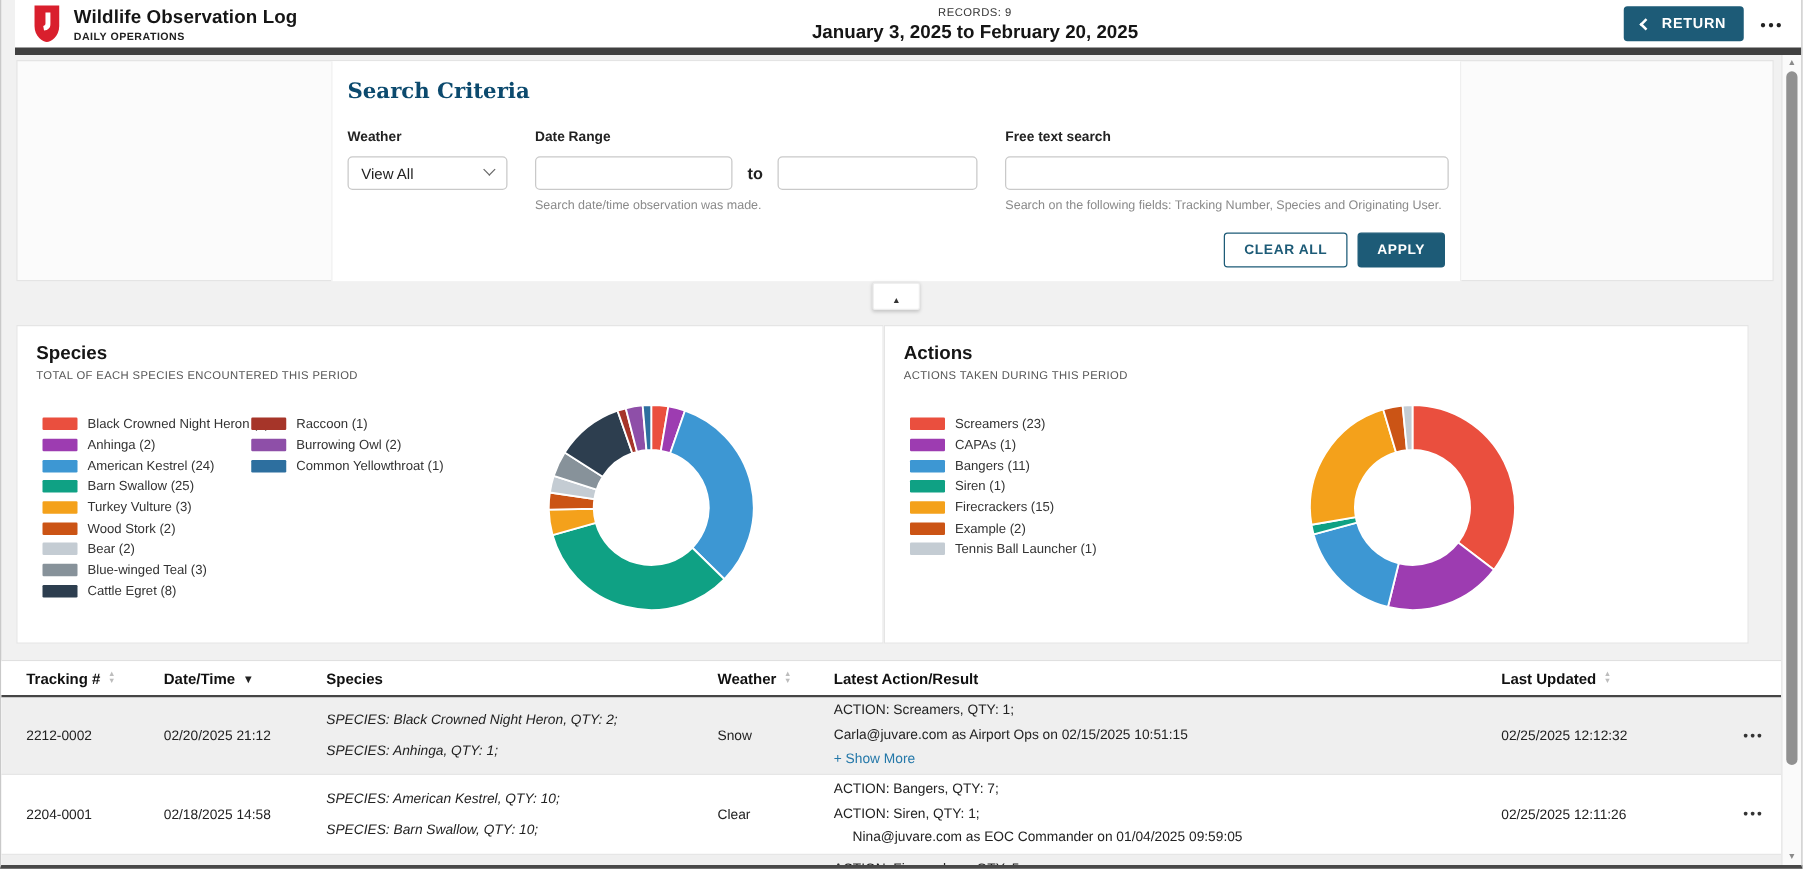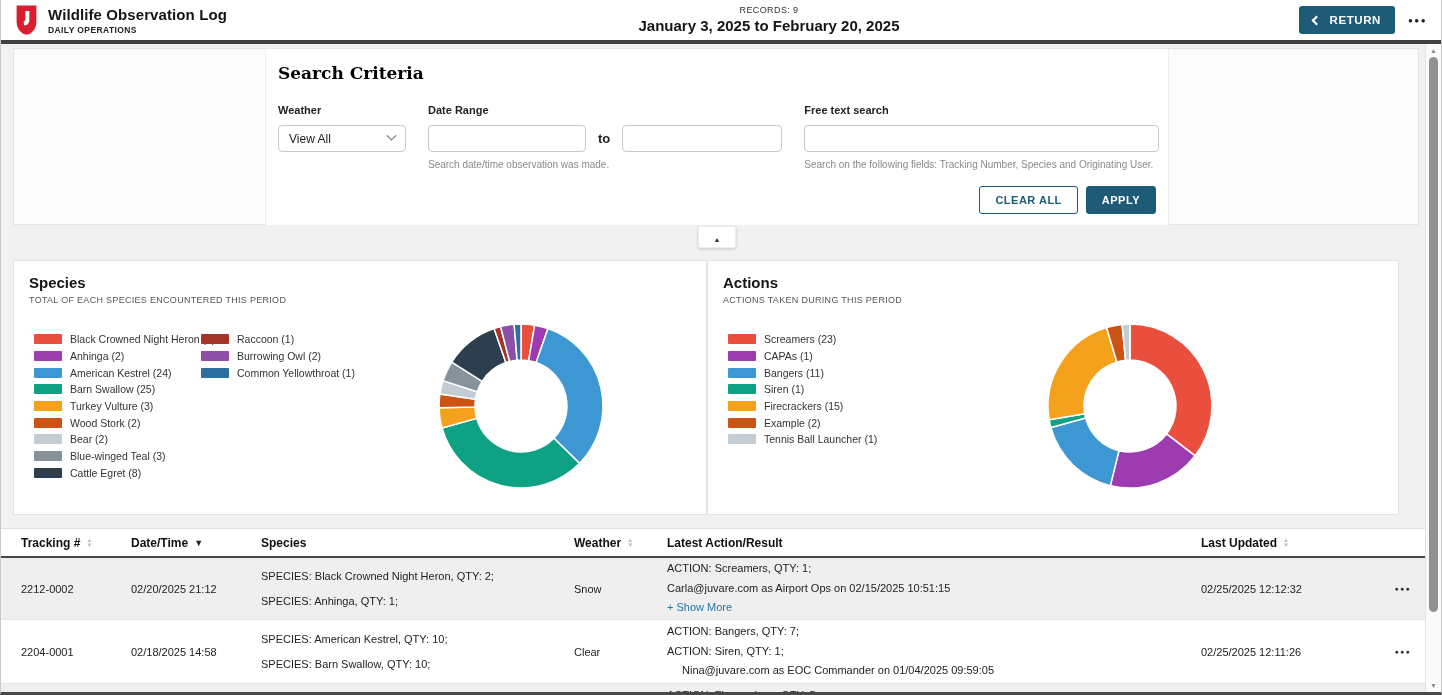--- a/index.html
+++ b/index.html
@@ -2,43 +2,43 @@
 <html><head>
 <meta charset="utf-8">
 <style>
   * { box-sizing: border-box; margin: 0; padding: 0; }
   body { font-family: "Liberation Sans", sans-serif; background: #fff; }
   #frame { position: relative; width: 1442px; height: 695px; overflow: hidden;
            background: #f1f1f1; border-left: 1px solid #c9c9c9; border-right: 1px solid #c9c9c9;
            border-bottom: 3px solid #484848; }
 
   
-  .app-header { position: absolute; top: 0; left: 0; right: 0; height: 44px; background: #fff;
-                border-bottom: 4px solid #404040; display: flex; align-items: center; z-index: 5; }
+  .app-header { position: absolute; top: 0; left: 11px; right: 0; height: 44px; background: #fff;
+                border-bottom: 6px solid #404040; display: flex; align-items: center; z-index: 5; }
   .brand { display: flex; align-items: center; gap: 10px; margin-left: 14px; }
   .app-title { font-size: 15px; font-weight: bold; color: #151515; letter-spacing: .1px; }
   .app-subtitle { font-size: 8.5px; font-weight: bold; color: #222; letter-spacing: .4px; margin-top: 2px; }
   .header-center { position: absolute; left: 768px; transform: translateX(-50%); text-align: center; top: 5px; }
   .records { font-size: 9px; color: #333; letter-spacing: .4px; }
   .daterange { font-size: 15px; font-weight: bold; color: #151515; margin-top: 2px; }
   .header-right { margin-left: auto; margin-right: 14px; display: flex; align-items: center; gap: 13px; }
   .return-btn { display: flex; align-items: center; gap: 9px; background: #1d5b77; color: #fff;
                 border: none; border-radius: 3px; height: 28px; padding: 0 14px; font-size: 11.5px;
                 font-weight: bold; letter-spacing: .6px; cursor: pointer; font-family: inherit; }
   .chev-left { width: 7px; height: 7px; border-left: 2px solid #fff; border-bottom: 2px solid #fff;
                transform: rotate(45deg); display: inline-block; }
   .dots { font-size: 8px; letter-spacing: 1.5px; color: #222; cursor: pointer; }
 
   
   .search-panel { position: absolute; top: 48px; left: 12px; width: 1406px; height: 177px;
                   background: #fbfbfb; border: 1px solid #e4e4e4; }
   .search-inner { position: absolute; left: 251px; top: 0; width: 904px; height: 176px;
                   background: #fff; border-left: 1px solid #efefef; border-right: 1px solid #efefef;
                   padding: 14px 12px 0; }
-  .search-title { font-family: "DejaVu Serif", serif; font-size: 17px; font-weight: bold; color: #000000; }
+  .search-title { font-family: "DejaVu Serif", serif; font-size: 17px; font-weight: bold; color: #0c4a6e; }
   .form-row { display: flex; margin-top: 21px; }
   .fg label { display: block; font-size: 11px; font-weight: bold; color: #222; margin-bottom: 9px; }
   .select { width: 128px; height: 27px; border: 1px solid #c9c9c9; border-radius: 4px; background: #fff;
             display: flex; align-items: center; justify-content: space-between; padding: 0 10px;
             font-size: 12px; color: #222; cursor: pointer; }
   .sel-chev { width: 7px; height: 7px; border-right: 1.5px solid #666; border-bottom: 1.5px solid #666;
               transform: rotate(45deg) translate(-2px,-2px); }
   .text-group { margin-left: 22px; }
   .ti { height: 27px; border: 1px solid #c9c9c9; border-radius: 4px; background: #fff; font-size: 12px;
         color: #222; padding: 0 8px; font-family: inherit; }
@@ -82,21 +82,21 @@
   .sortboth { display: inline-flex; flex-direction: column; margin-left: 6px; }
   .sortboth i { font-style: normal; font-size: 6px; line-height: 5px; color: #bdbdbd; }
   .sortdesc { font-size: 9px; color: #222; margin-left: 6px; }
   .c1 { width: 110px; } .c2 { width: 130px; } .c3 { width: 313px; } .c4 { width: 93px; }
   .c5 { width: 534px; } .c6 { width: 160px; } .c7 { flex: 1; justify-content: flex-end; text-align: right; }
   .tr { display: flex; padding: 0 14px 0 20px; border-bottom: 1px solid #e6e6e6; }
   .tr.odd { background: #efefef; }
   .r1 { height: 62px; } .r2 { height: 64px; } .r3 { height: 13px; overflow: hidden; border-bottom: none; }
   .td { font-size: 11px; color: #222; display: flex; align-items: center; }
   .td.multi { flex-direction: column; align-items: flex-start; justify-content: center; }
-  .td.multi .ln { line-height: 25px; }
+  .td.multi .ln { line-height: 25px; font-style: italic; }
   .td.actcell { flex-direction: column; align-items: flex-start; justify-content: center; padding: 4px 0; }
   .td.actcell .ln { line-height: 19.5px; }
   .ln.indent { padding-left: 15px; }
   .showmore { color: #2478a9; line-height: 19.5px; cursor: pointer; font-size: 11px; }
   .row-dots { font-size: 7px; letter-spacing: 1.3px; color: #333; cursor: pointer; }
   .r3 .td { align-items: flex-start; padding-top: 5px; }
 
   
   .scrollbar { position: absolute; top: 44px; right: 0; width: 16px; bottom: 0; background: #fafafa;
                border-left: 1px solid #e3e3e3; z-index: 6; }

